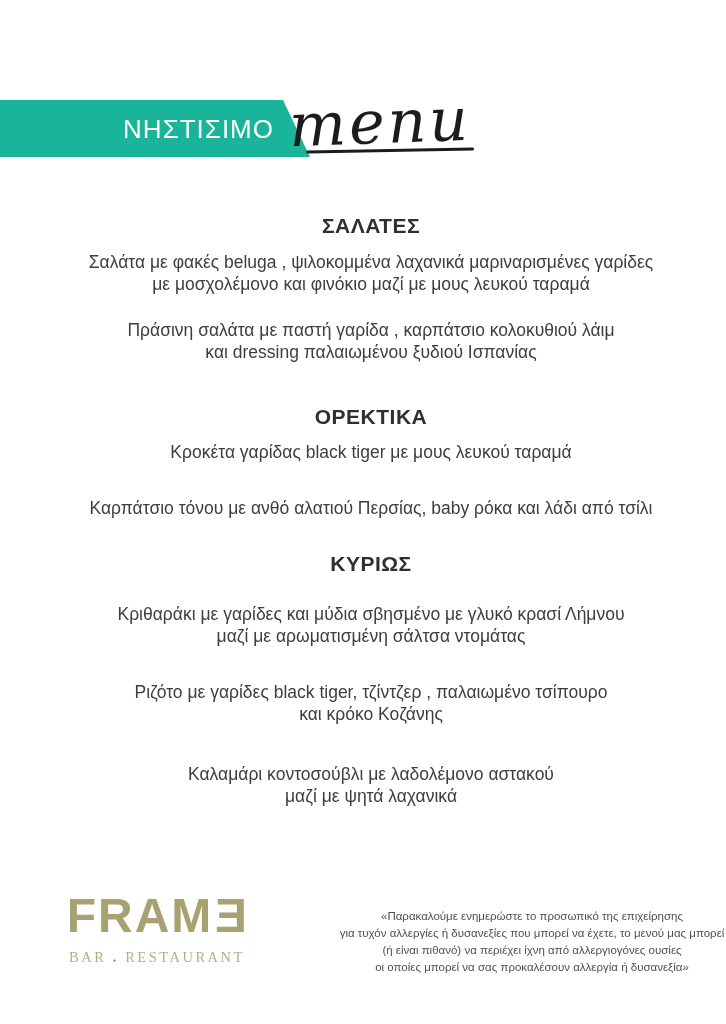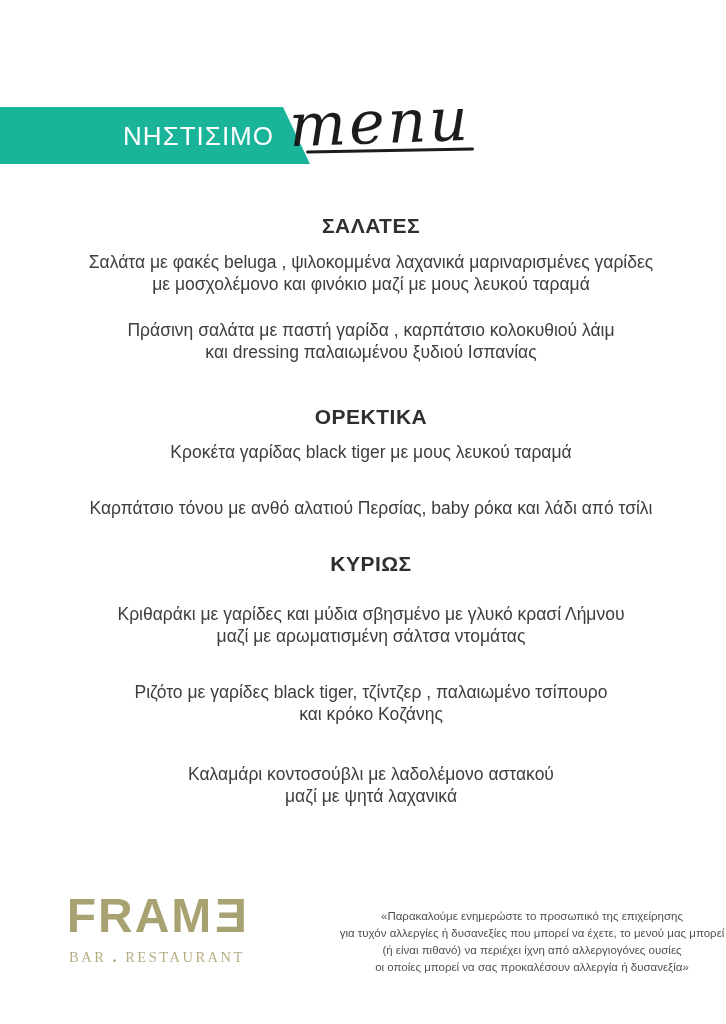--- a/index.html
+++ b/index.html
@@ -8,21 +8,21 @@
     background: #ffffff;
     font-family: "Liberation Sans", sans-serif;
     position: relative;
     overflow: hidden;
   }
   .page { position: absolute; inset: 0; }
 
   
   .banner {
     position: absolute;
-    left: 0; top: 107px;
+    left: 0; top: 100px;
     width: 310px; height: 57px;
     clip-path: polygon(0 0, calc(100% - 27px) 0, 100% 100%, 0 100%);
     display: flex; align-items: center; justify-content: flex-end;
   }
   .banner-title {
     color: #ffffff;
     font-size: 26px;
     letter-spacing: 1px;
     padding-right: 36px;
     line-height: 1;

